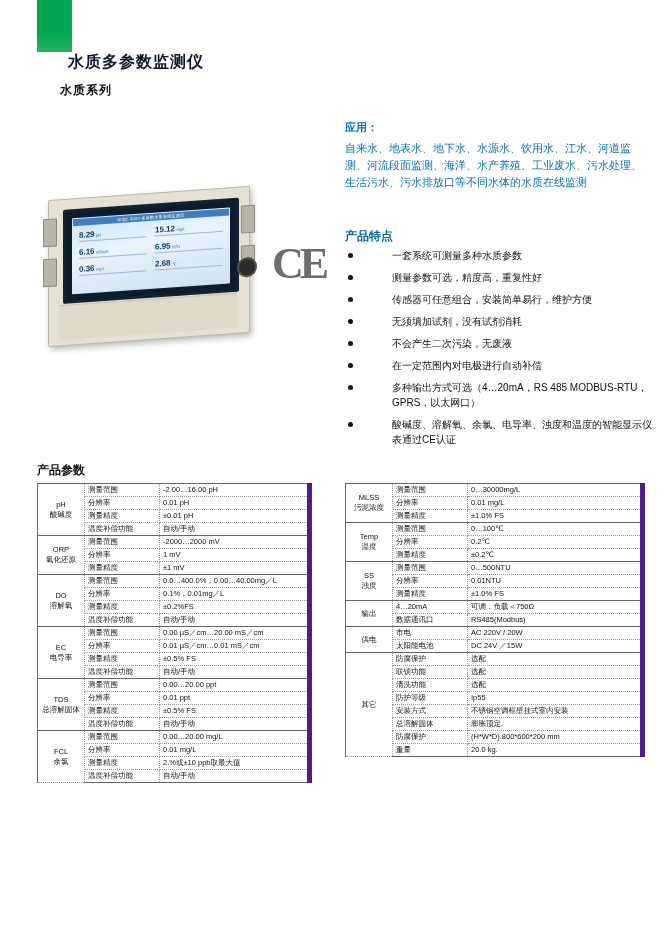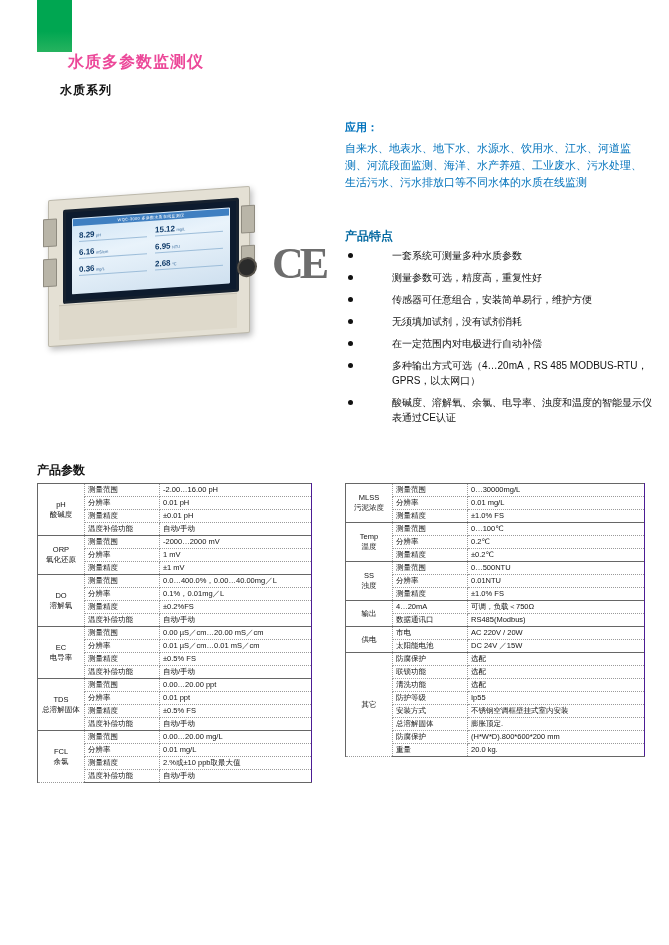--- a/index.html
+++ b/index.html
@@ -10,21 +10,21 @@
     color:#111;
     position:relative;
     overflow:hidden;
   }
   .green-bar{
     position:absolute;left:37px;top:0;width:35px;height:52px;
     background:linear-gradient(180deg,#00a651 0%,#00a651 60%,#26b35f 100%);
   }
   .main-title{
     position:absolute;left:68px;top:52px;
-    font-size:16px;font-weight:bold;letter-spacing:1px;color:#ec4899;
+    font-size:16px;font-weight:bold;letter-spacing:1px;color:#0f172a;
   }
   .sub-title{
     position:absolute;left:60px;top:82px;
     font-size:12px;font-weight:bold;letter-spacing:1px;color:#111;
   }
 
   
   .device-wrap{
     position:absolute;left:40px;top:185px;width:230px;height:180px;
   }
@@ -111,21 +111,21 @@
     vertical-align:middle;
     line-height:10px;
     height:10px;
   }
   table.spec .grp{
     border-left:1px solid #666;border-right:1px dotted #9a9a9a;
     text-align:center;font-size:7.5px;line-height:10px;
   }
   table.spec tr.first td{border-top:1px solid #666;}
   table.spec tr.last td{border-bottom:1px solid #666;}
-  table.spec td.last-col{border-right:1px solid #4c1d95;}
+  table.spec td.last-col{border-right:5px solid #4c1d95;}
   #tbl-left{left:37px;top:483px;width:275px;}
   #tbl-right{left:345px;top:483px;width:300px;}
   .c-grp{width:40px;}
   .c-key{width:68px;}
 </style>
 </head>
 <body>
 
 <div class="green-bar"></div>
 <div class="main-title">水质多参数监测仪</div>
@@ -198,20 +198,24 @@
   <div class="feat-item">
       <span class="bullet"></span>
       <span class="feat-text">传感器可任意组合，安装简单易行，维护方便</span>
     </div>
   <div class="feat-item">
       <span class="bullet"></span>
       <span class="feat-text">无须填加试剂，没有试剂消耗</span>
     </div>
   <div class="feat-item">
       <span class="bullet"></span>
+      <span class="feat-text">不会产生二次污染，无废液</span>
+    </div>
+  <div class="feat-item">
+      <span class="bullet"></span>
       <span class="feat-text">在一定范围内对电极进行自动补偿</span>
     </div>
   <div class="feat-item">
       <span class="bullet"></span>
       <span class="feat-text">多种输出方式可选（4…20mA，RS 485 MODBUS-RTU，GPRS，以太网口）</span>
     </div>
   <div class="feat-item">
       <span class="bullet"></span>
       <span class="feat-text">酸碱度、溶解氧、余氯、电导率、浊度和温度的智能显示仪表通过CE认证</span>
     </div>

